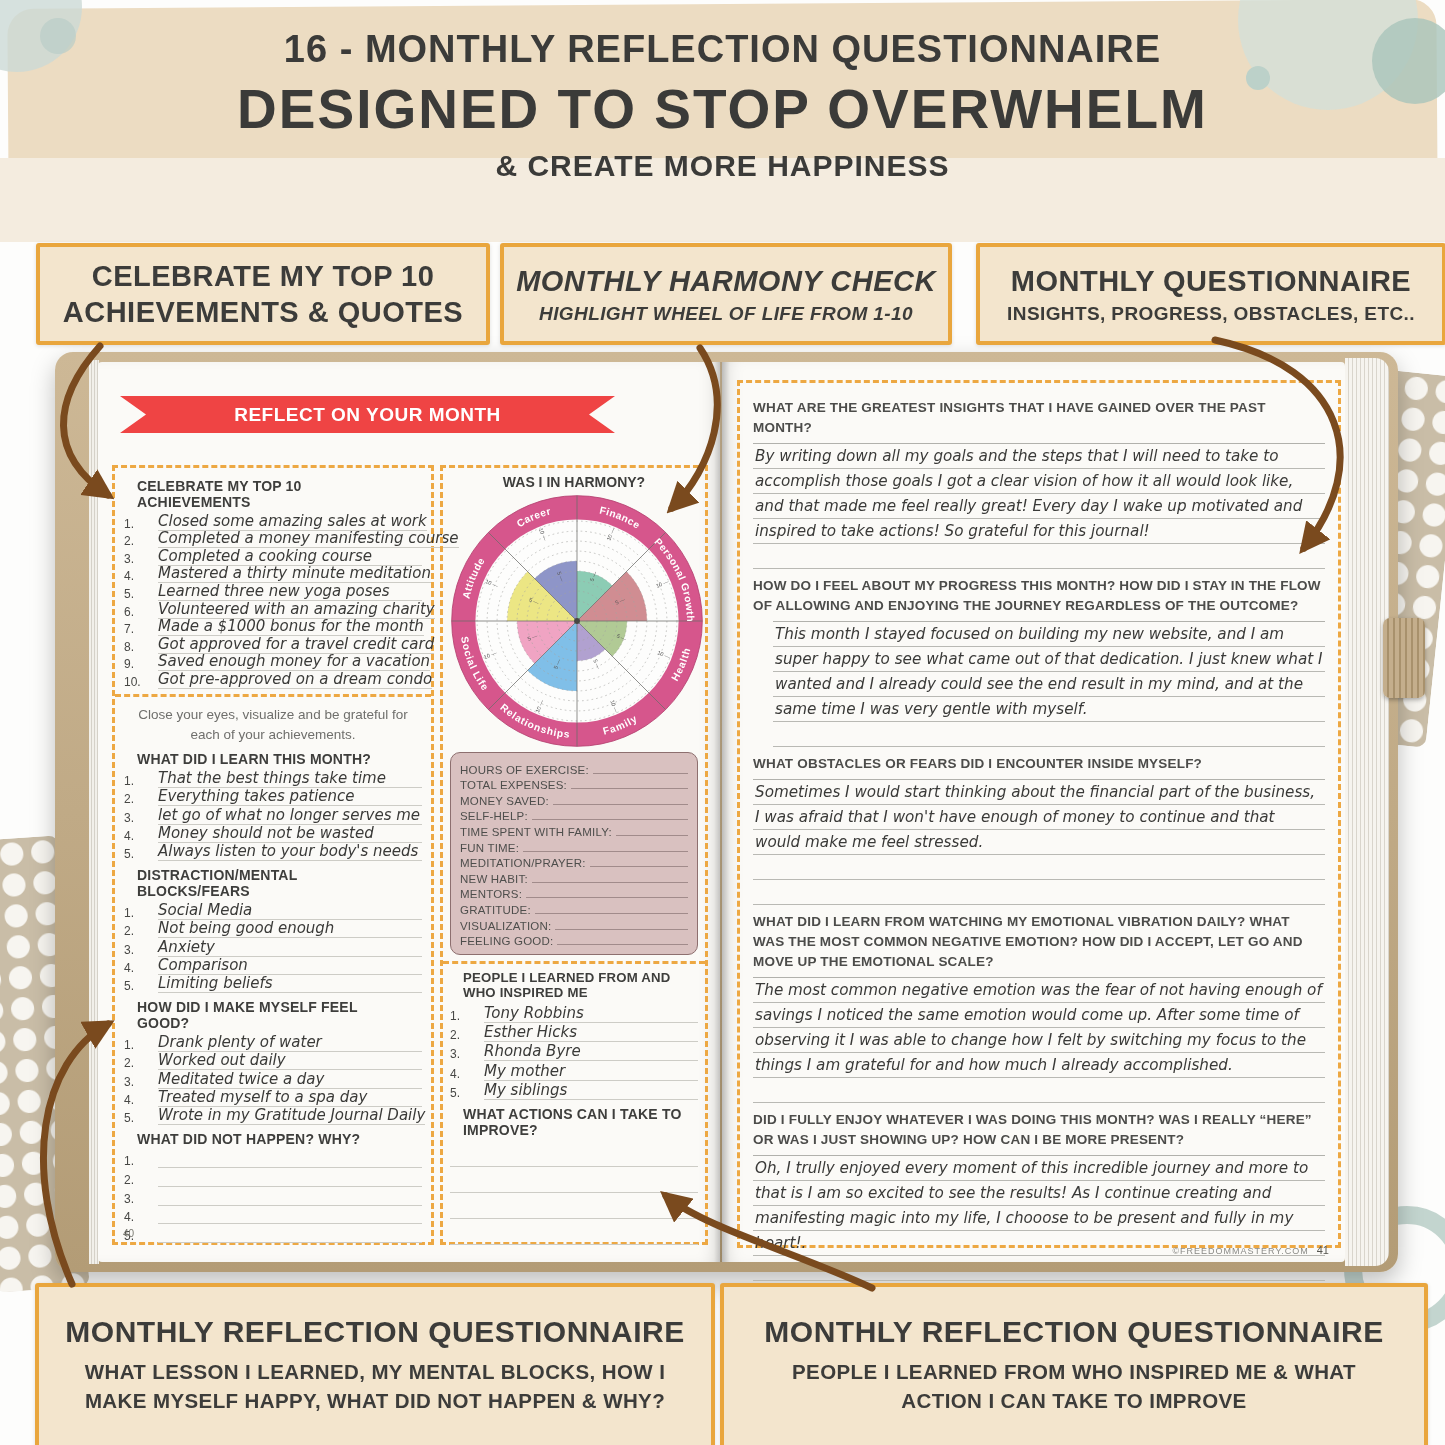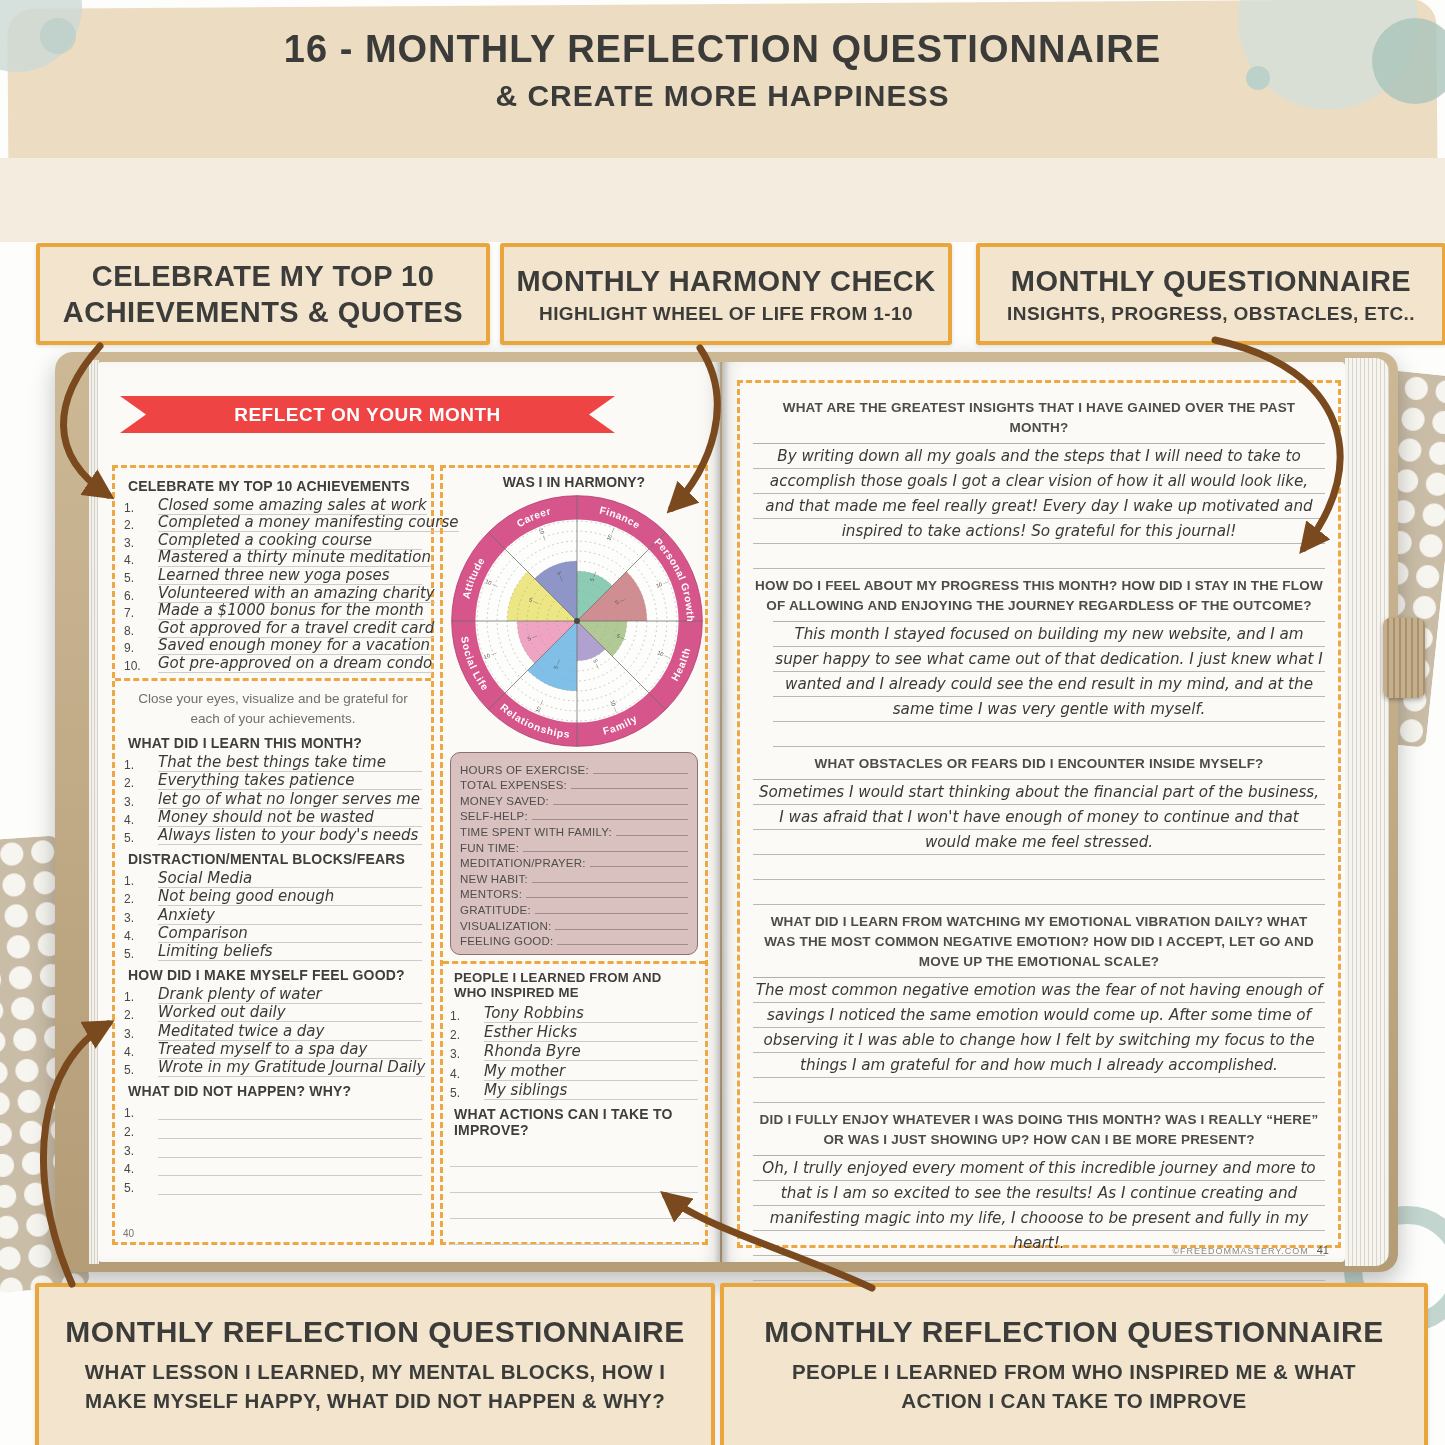--- a/index.html
+++ b/index.html
@@ -27,56 +27,56 @@
   .hero-l1{font-size:38px;font-weight:700;letter-spacing:1px;color:#3b3b39;}
   .hero-l2{font-size:55px;font-weight:700;letter-spacing:2px;margin-top:6px;}
   .hero-l3{font-size:30px;font-weight:600;letter-spacing:1px;margin-top:8px;}
   
   .callout{position:absolute;background:#f3e5cd;border:4px solid #e9a63d;border-radius:3px;
            display:flex;flex-direction:column;justify-content:center;align-items:center;
            text-align:center;z-index:3;box-shadow:0 1px 4px rgba(0,0,0,.12);}
   .c-title{font-size:29px;font-weight:700;letter-spacing:.5px;line-height:1.25;color:#3c3c3a;}
   .c-sub{font-size:19px;font-weight:600;letter-spacing:.4px;margin-top:4px;color:#3c3c3a;}
   .cb1{left:36px;top:243px;width:430px;height:94px;padding:0 8px;}
-  .cb2{left:500px;top:243px;width:444px;height:94px;}
+  .cb2{left:500px;top:243px;width:444px;height:94px;font-style:italic;}
   .cb3{left:976px;top:243px;width:462px;height:94px;}
   .cbot{height:170px;top:1283px;justify-content:flex-start;padding-top:26px;}
   .cb4{left:35px;width:672px;}
   .cb5{left:720px;width:700px;}
   .cbot .c-title{font-size:30px;text-align:center;}
   .cbot .c-sub{font-size:20.5px;line-height:1.45;margin-top:6px;padding:0 30px;}
   
   .journal{position:absolute;left:55px;top:352px;width:1343px;height:920px;z-index:2;}
   .cover{position:absolute;inset:0;background:linear-gradient(180deg,#cdb896,#b39c76);
          border-radius:18px;box-shadow:0 10px 24px rgba(0,0,0,.25);}
   .stack{position:absolute;left:1290px;top:6px;width:44px;height:908px;border-radius:0 14px 14px 0;
          background:repeating-linear-gradient(90deg,#f6f4ef 0 3px,#d9d5cc 3px 4px);}
   .stack-l{position:absolute;left:34px;top:8px;width:10px;height:904px;
          background:repeating-linear-gradient(90deg,#f2f0ea 0 2px,#d5d1c8 2px 3px);}
   .page{position:absolute;top:10px;height:900px;background:#fbfaf7;}
   .page-left{left:43px;width:622px;border-radius:4px 0 0 4px;
              box-shadow:inset -14px 0 20px -14px rgba(0,0,0,.25);}
   .page-right{left:667px;width:623px;border-radius:0 4px 4px 0;
-             box-shadow:inset 14px 0 20px -14px rgba(0,0,0,.25);text-align:center;}
+             box-shadow:inset 14px 0 20px -14px rgba(0,0,0,.25);}
   .spine{position:absolute;left:659px;top:10px;width:16px;height:900px;
          background:linear-gradient(90deg,rgba(0,0,0,0),rgba(0,0,0,.14),rgba(0,0,0,0));}
   .elastic{position:absolute;left:1328px;top:266px;width:42px;height:80px;border-radius:7px;
            background:repeating-linear-gradient(90deg,#c4ae8c 0 4px,#a8916c 4px 6px);
            box-shadow:0 2px 4px rgba(0,0,0,.3);z-index:4;}
   
   .ribbon{position:absolute;left:22px;top:34px;width:495px;height:37px;background:#ef4444;
           clip-path:polygon(0 0,100% 0,calc(100% - 26px) 50%,100% 100%,0 100%,26px 50%);
           display:flex;align-items:center;justify-content:center;}
   .ribbon span{color:#fff;font-weight:700;font-size:19px;letter-spacing:.5px;}
   .quote{position:absolute;left:70px;top:84px;width:420px;text-align:center;
          font-size:15.5px;font-weight:700;color:#4c4c4a;line-height:1.6;}
   .dashed{border:3px dashed #eda843;}
   .col-left{position:absolute;left:14px;top:103px;width:322px;height:780px;padding:4px 9px;box-sizing:border-box;}
   .col-mid{position:absolute;left:342px;top:103px;width:268px;height:780px;padding:4px 7px;box-sizing:border-box;}
-  h3.sec{font-size:14px;margin:6px 4px 3px;letter-spacing:.2px;color:#3e3e3c;}
+  h3.sec{font-size:14px;margin:6px 13px 3px;letter-spacing:.2px;color:#3e3e3c;}
   .lrow{display:flex;align-items:flex-end;}
   .rows-sm .lrow{height:17.6px}
   .rows-md .lrow{height:18.2px}
   .rows-lg .lrow{height:19.4px}
   .rows-bl .lrow{height:18.6px}
   .lrow .num{width:26px;flex:none;font-size:12px;color:#474745;}
   .lrow .txt{flex:1;border-bottom:1px solid #cdccc6;white-space:nowrap;margin-left:8px;}
   .hand{font-family:"DejaVu Sans",sans-serif;font-style:italic;color:#3a3a38;font-size:15px;}
   .sep{border-top:3px dashed #eda843;margin:5px -9px;}
   .note{font-size:13.5px;color:#6f6f6c;text-align:center;line-height:1.45;padding:3px 4px 1px;}
@@ -114,20 +114,21 @@
   <div class="circ c3"></div>
   <div class="circ c4"></div>
   <div class="circ c5"></div>
   <div class="circ c6"></div>
   <div class="circ c7"></div>
   <div class="dots dots-right"></div>
   <div class="dots dots-left"></div>
 
   <div class="hero">
     <div class="hero-l1">16 - MONTHLY REFLECTION QUESTIONNAIRE</div>
+    <div class="hero-l2">DESIGNED TO STOP OVERWHELM</div>
     <div class="hero-l3">&amp; CREATE MORE HAPPINESS</div>
   </div>
 
   <div class="callout cb1">
     <div class="c-title">CELEBRATE MY TOP 10 ACHIEVEMENTS &amp; QUOTES</div>
   </div>
   <div class="callout cb2">
     <div class="c-title">MONTHLY HARMONY CHECK</div>
     <div class="c-sub">HIGHLIGHT WHEEL OF LIFE FROM 1-10</div>
   </div>

